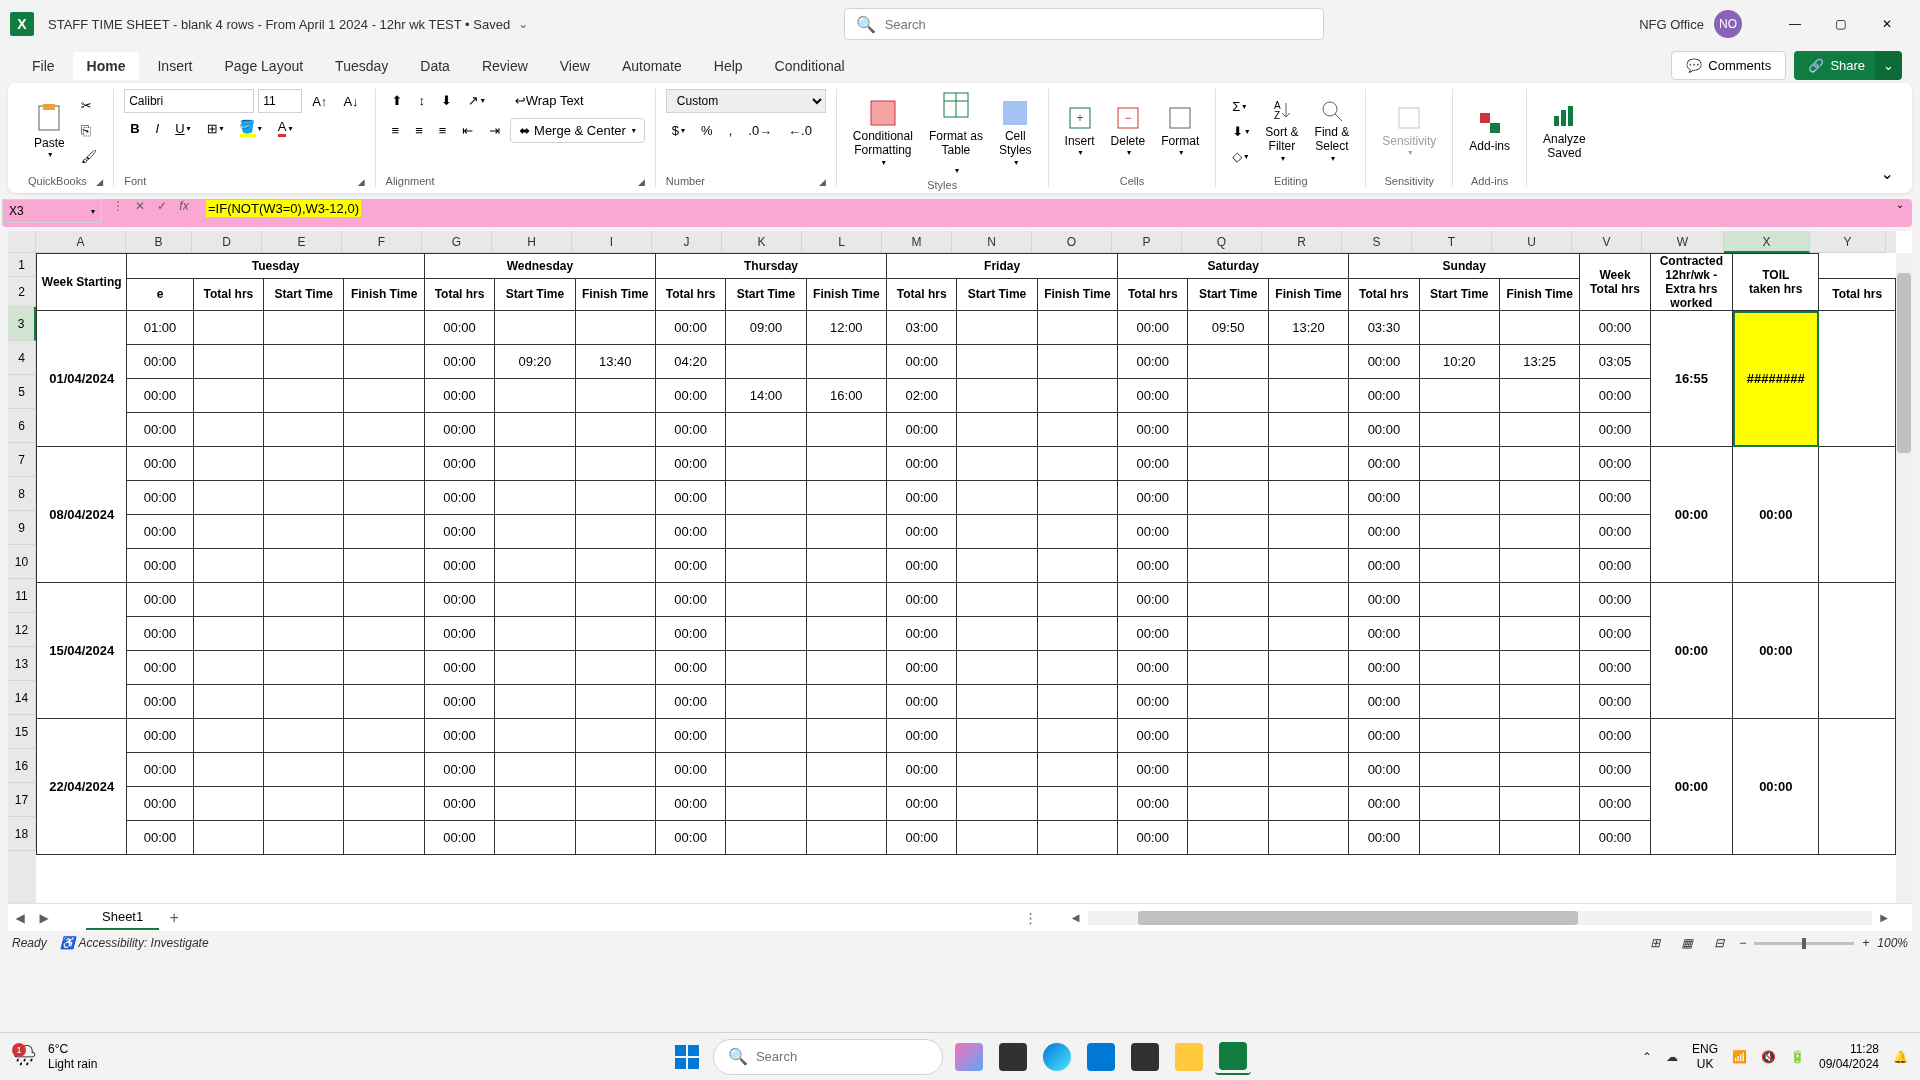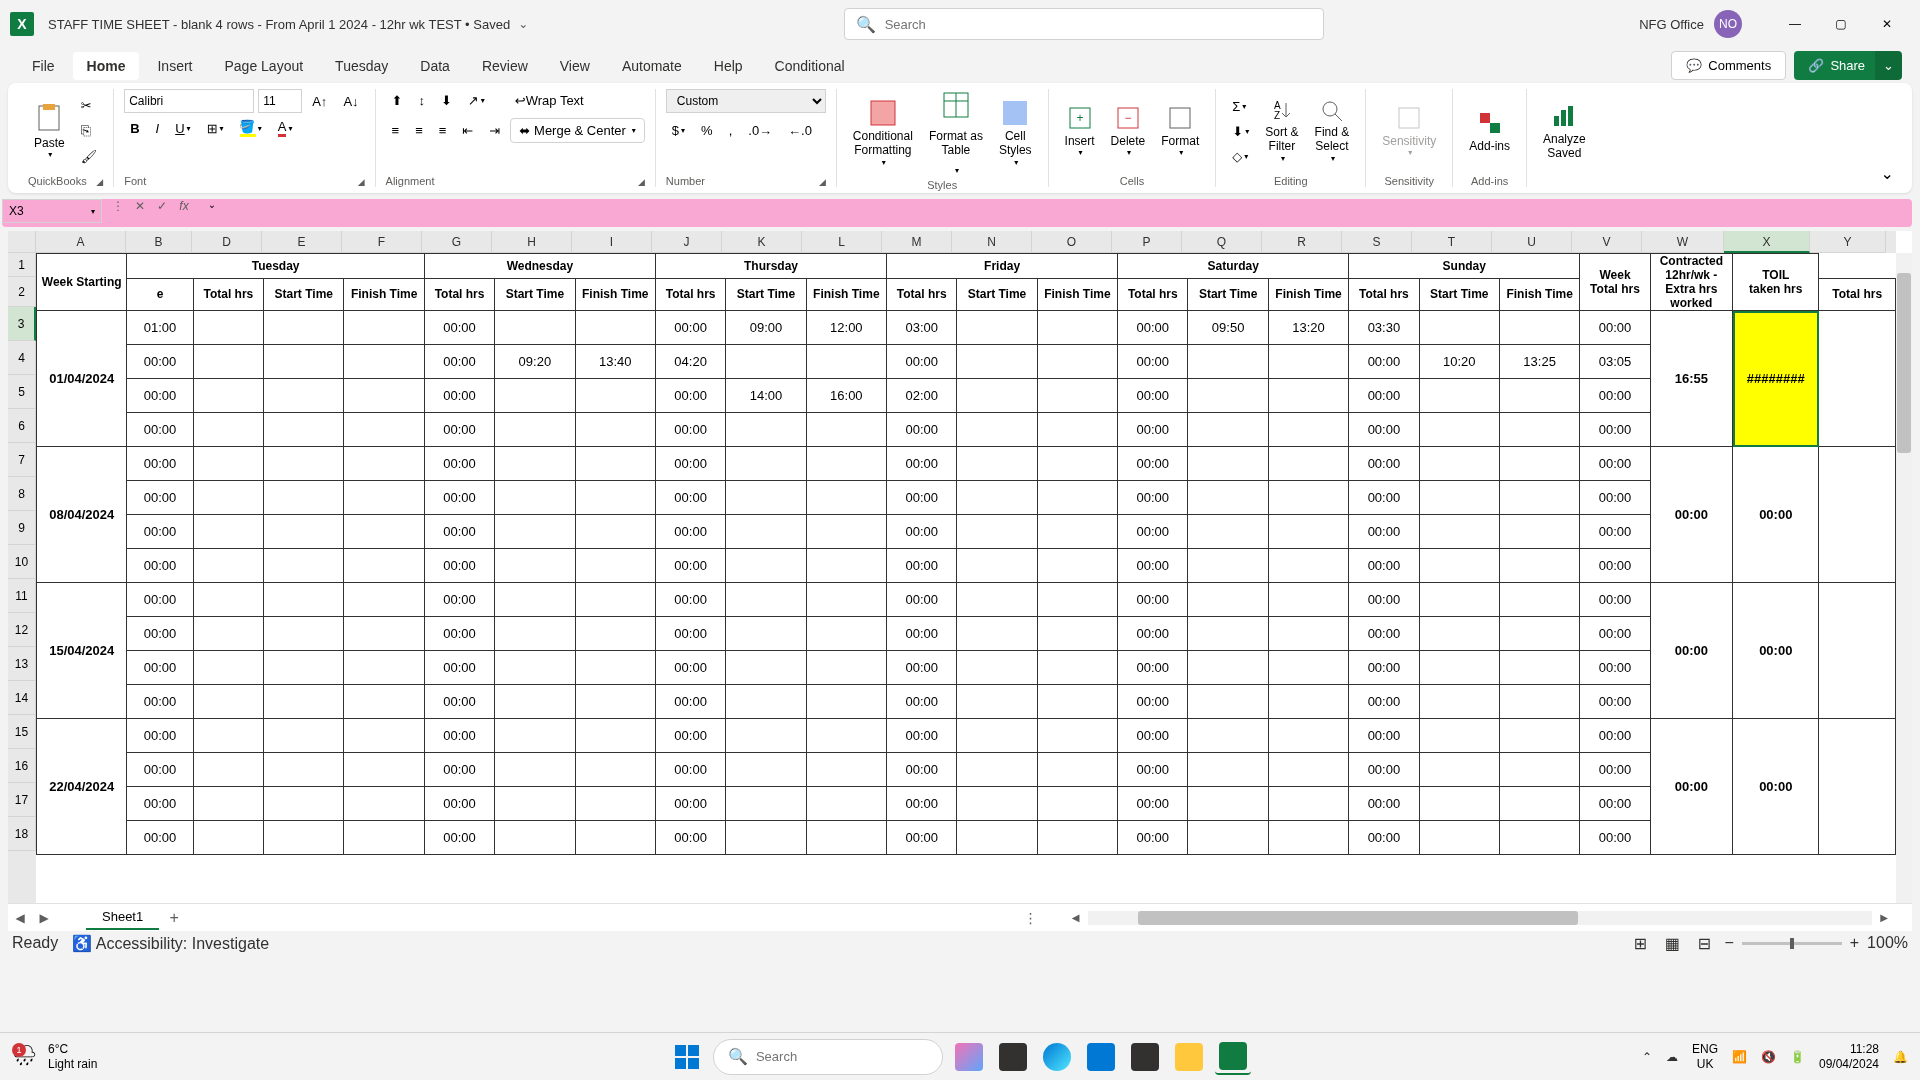--- a/index.html
+++ b/index.html
@@ -80,21 +80,21 @@
     .nav-btn { width: 24px; text-align: center; cursor: pointer; color: #605e5c; font-size: 12px; }
     .sheet-tab { padding: 4px 16px; font-size: 13px; border-bottom: 2px solid #107c41; background: white; cursor: pointer; }
     .add-sheet { width: 30px; text-align: center; cursor: pointer; font-size: 16px; color: #605e5c; }
     .hscroll { flex: 1; display: flex; align-items: center; padding: 0 20px; }
     .hscroll-track { flex: 1; height: 14px; background: #f1f1f1; position: relative; margin: 0 4px; }
     .hscroll-thumb { position: absolute; left: 50px; width: 440px; height: 14px; background: #c1c1c1; border-radius: 3px; }
     .hscroll-btn { width: 16px; text-align: center; cursor: pointer; font-size: 10px; color: #605e5c; }
     .sheet-dots { cursor: pointer; padding: 0 10px; font-size: 14px; color: #605e5c;}
     
     
-    .statusbar { height: 24px; display: flex; align-items: center; padding: 0 12px; font-size: 16px; color: #323130; }
+    .statusbar { height: 24px; display: flex; align-items: center; padding: 0 12px; font-size: 12px; color: #323130; font-style: italic; }
     .status-left { display: flex; align-items: center; gap: 14px; }
     .status-right { margin-left: auto; display: flex; align-items: center; gap: 8px; }
     .view-btn { width: 24px; height: 20px; display: flex; align-items: center; justify-content: center; cursor: pointer; }
     .zoom-slider { width: 100px; height: 3px; background: #c1c1c1; position: relative; }
     .zoom-thumb { position: absolute; left: 48px; top: -4px; width: 4px; height: 11px; background: #605e5c; }
     
     
     .taskbar { position: absolute; bottom: 0; left: 0; right: 0; height: 48px; background: #f3f3f3; border-top: 1px solid #d4d4d4; display: flex; align-items: center; padding: 0 12px; }
     .weather { display: flex; align-items: center; gap: 8px; }
     .weather-icon { width: 28px; height: 28px; position: relative; }
@@ -396,20 +396,21 @@
   <div class="name-box">
       <span>X3</span>
       <span class="dropdown-caret">▾</span>
     </div>
   <div class="fb-btns">
     <div class="fb-btn">⋮</div>
     <div class="fb-btn">✕</div>
     <div class="fb-btn">✓</div>
     <div class="fb-btn"><i>fx</i></div>
   </div>
+  <div class="fb-input"><span>=IF(NOT(W3=0),W3-12,0)</span></div>
   <div class="fb-expand">⌄</div>
 </div>
 
 <div class="sheet-wrap">
   <div class="corner"></div>
   <div class="col-headers" id="col-headers">
       <div class="col-h" style="width: 90px;">A</div>
       <div class="col-h" style="width: 66px;">B</div>
       <div class="col-h" style="width: 70px;">D</div>
       <div class="col-h" style="width: 80px;">E</div>

